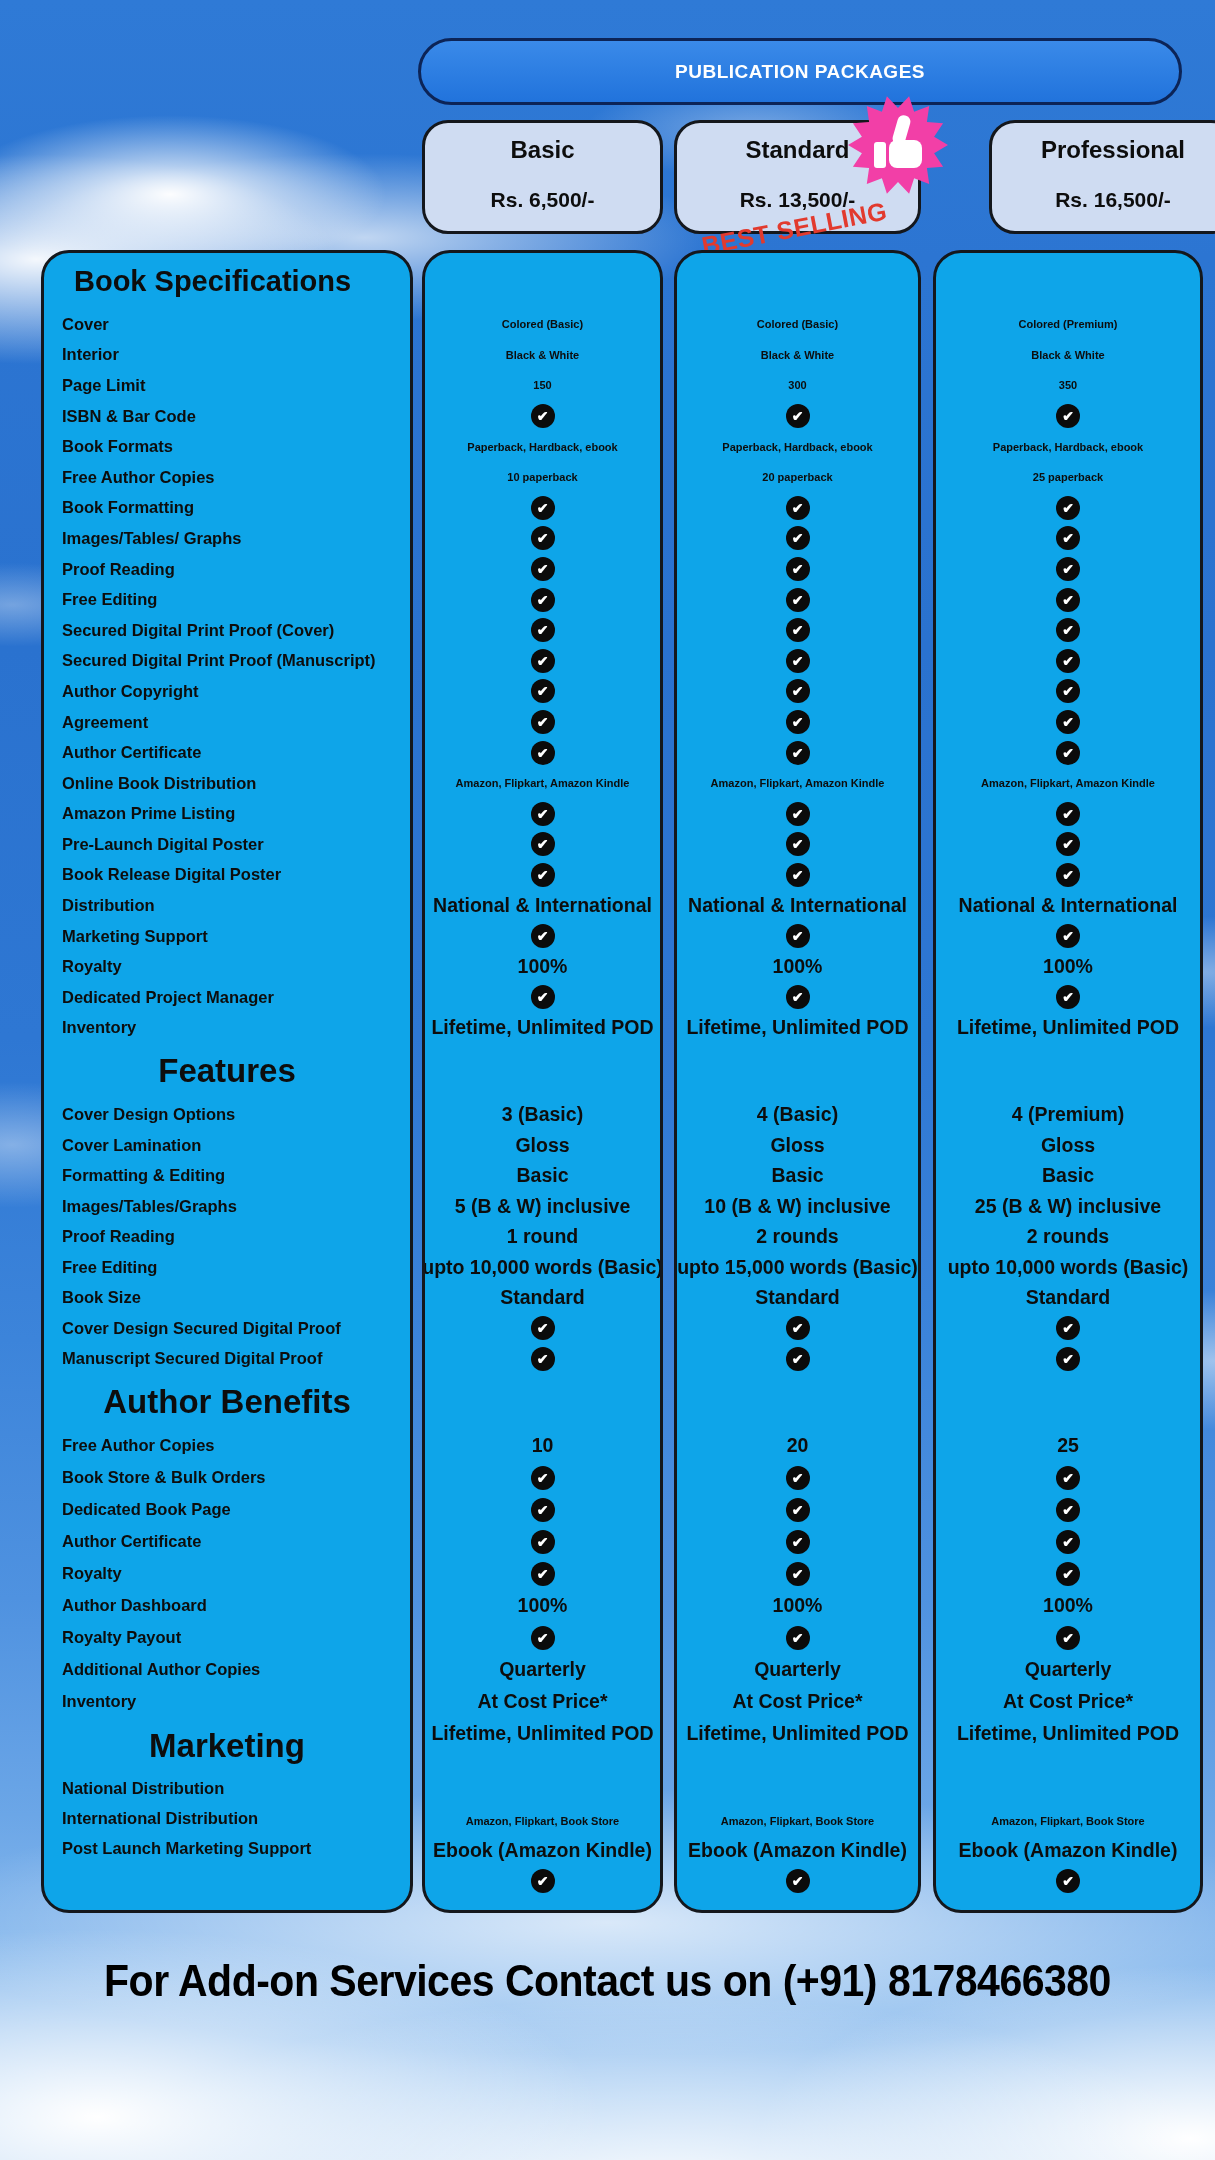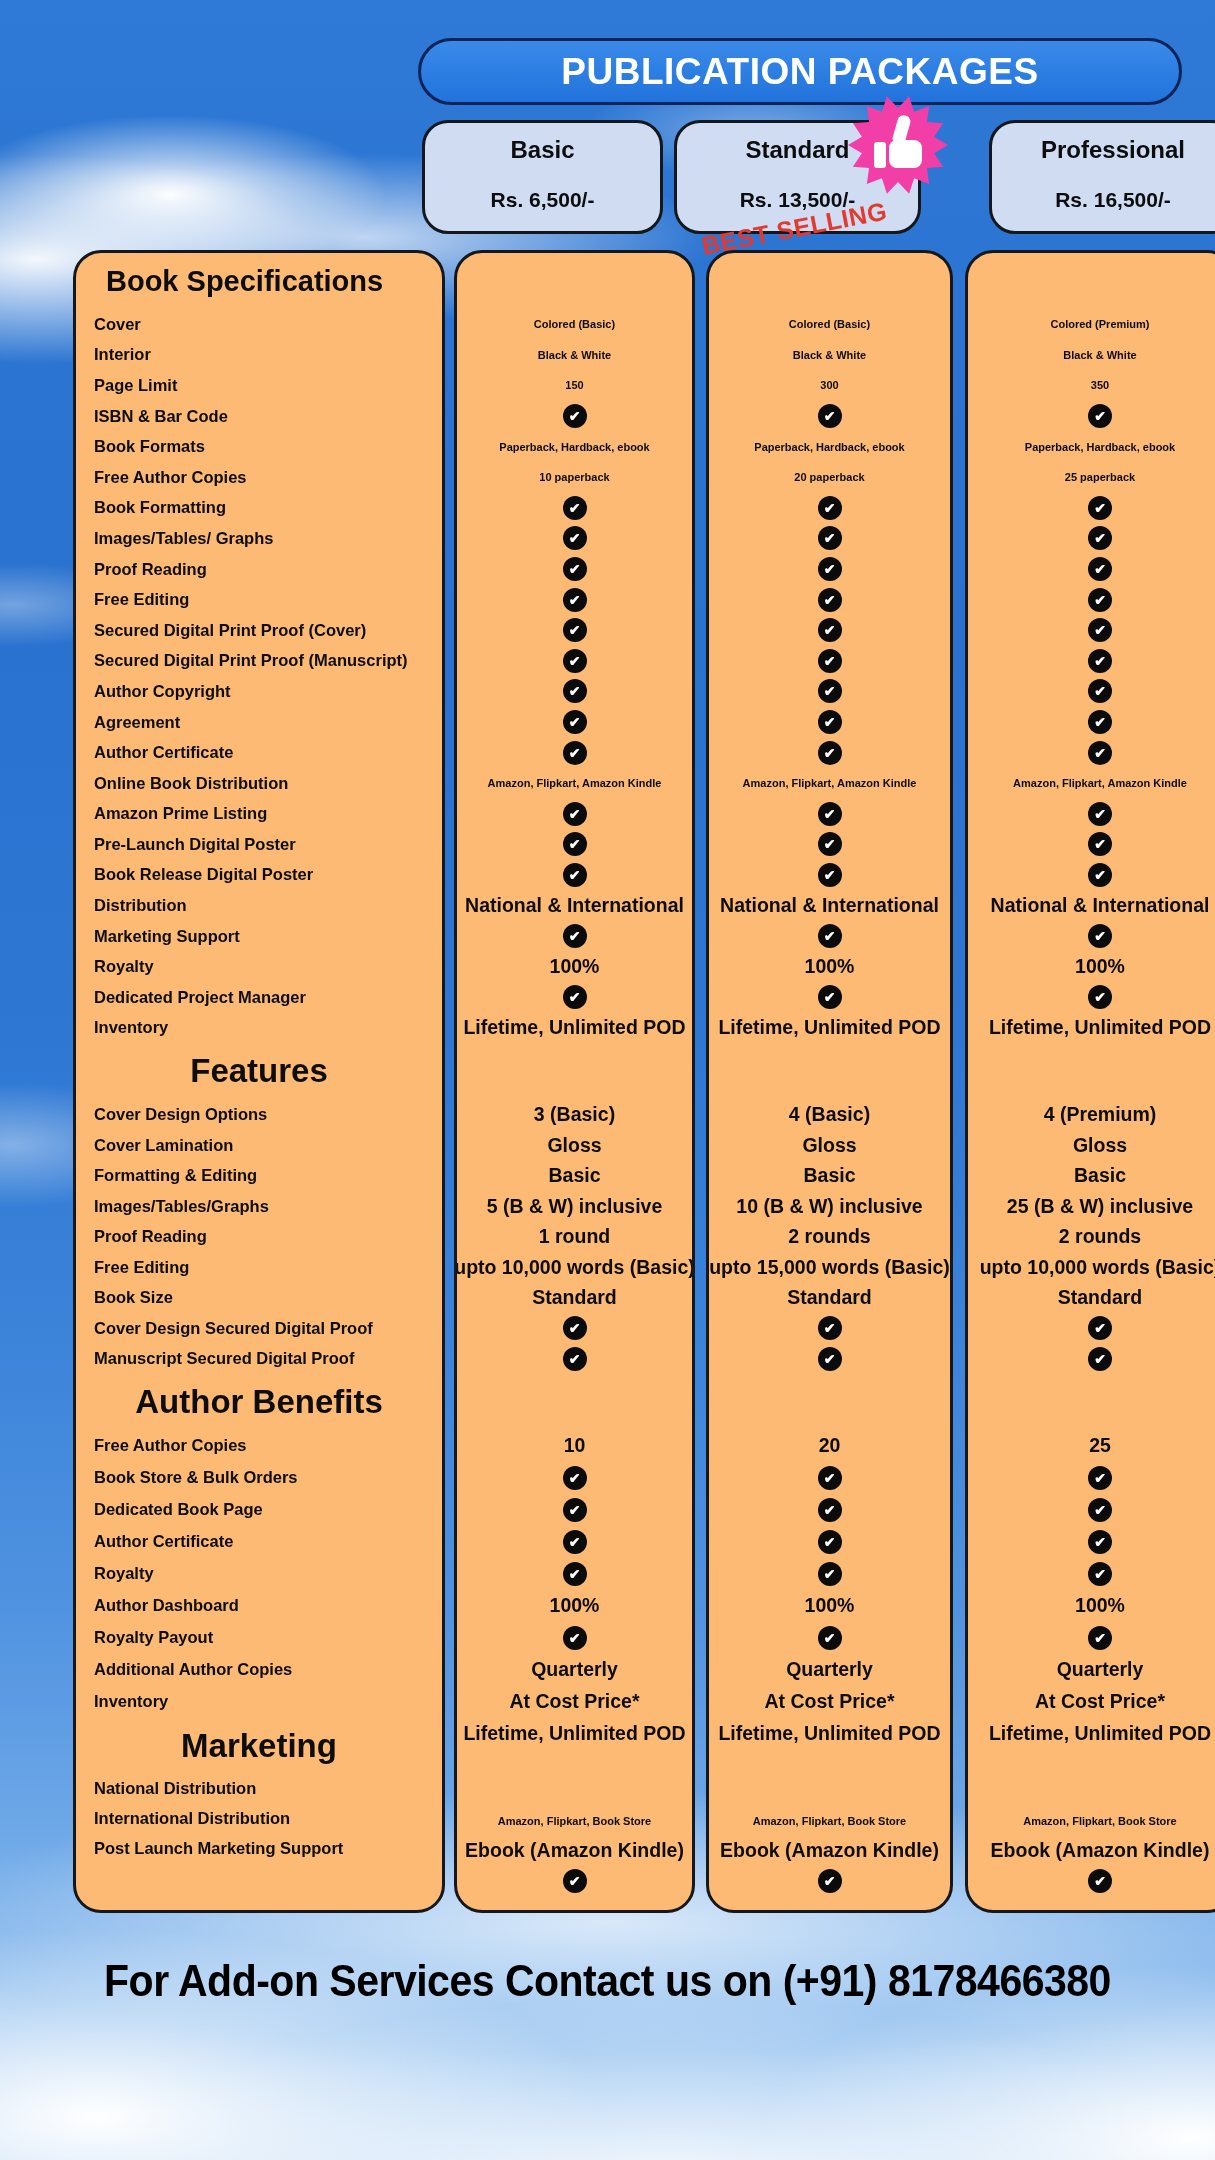--- a/index.html
+++ b/index.html
@@ -15,33 +15,33 @@
       radial-gradient(ellipse 260px 80px at 99% 45%, rgba(255,255,255,.4), rgba(255,255,255,0) 70%),
       radial-gradient(ellipse 240px 90px at 1% 53%, rgba(255,255,255,.4), rgba(255,255,255,0) 70%),
       radial-gradient(ellipse 300px 100px at 100% 63%, rgba(255,255,255,.5), rgba(255,255,255,0) 70%),
       radial-gradient(ellipse 700px 260px at 8% 98%, #ffffff, rgba(255,255,255,0) 72%),
       radial-gradient(ellipse 800px 280px at 55% 102%, rgba(255,255,255,.98), rgba(255,255,255,0) 74%),
       radial-gradient(ellipse 600px 240px at 98% 99%, #ffffff, rgba(255,255,255,0) 72%),
       radial-gradient(ellipse 900px 170px at 50% 89%, rgba(255,255,255,.7), rgba(255,255,255,0) 78%),
       linear-gradient(180deg,#2f7ad6 0%,#2c75d2 12%,#2a72cf 30%,#2e77d3 48%,#3c84da 62%,#4f92e0 74%,#6ba6e7 84%,#8ebdee 92%,#a7ccf2 100%);}
   .titlebar{position:absolute;left:418px;top:38px;width:764px;height:67px;box-sizing:border-box;
     background:linear-gradient(180deg,#3a8ae9,#2173dc);border:3px solid #0c2457;border-radius:34px;
-    display:flex;align-items:center;justify-content:center;color:#fff;font-size:37px;letter-spacing:.5px;}
+    display:flex;align-items:center;justify-content:center;color:#fff;font-size:19px;letter-spacing:.5px;}
   .hdr{position:absolute;top:120px;height:114px;box-sizing:border-box;background:#cfdcf2;
     border:3px solid #14171c;border-radius:26px;text-align:center;padding-top:12px;}
   #hdr-basic{left:422px;width:241px;}
   #hdr-standard{left:674px;width:247px;}
   #hdr-professional{left:989px;width:248px;}
   .pname{font-size:24px;line-height:30px;}
   .pprice{font-size:21px;line-height:30px;margin-top:20px;}
   .tag{position:absolute;left:-6px;right:0;bottom:-12px;transform:rotate(-11deg);
     color:#e23a2e;font-size:25px;letter-spacing:.5px;}
   .badge{position:absolute;top:-28px;right:-30px;width:100px;height:100px;z-index:6;}
-  .panel{position:absolute;top:250px;height:1663px;box-sizing:border-box;background:#fdba74;
-    border:3px solid #14171c;border-radius:28px;overflow:hidden;margin-left:32px;}
+  .panel{position:absolute;top:250px;height:1663px;box-sizing:border-box;background:#0ea5e9;
+    border:3px solid #14171c;border-radius:28px;overflow:hidden;}
   #labels{left:41px;width:372px;}
   #col-basic{left:422px;width:241px;}
   #col-standard{left:674px;width:247px;}
   #col-professional{left:933px;width:270px;}
   .sec-heading{height:56px;display:flex;align-items:center;justify-content:center;font-size:33px;}
   .sec-heading.first{justify-content:flex-start;padding-left:30px;font-size:29px;}
   .sec-spacer{height:56px;}
   .row{display:flex;align-items:center;}
   .row.bs{height:30.6px}.row.ft{height:30.5px}.row.ab{height:32px}.row.mk{height:30px}
   #labels .row{padding-left:18px;font-size:16.5px;}

